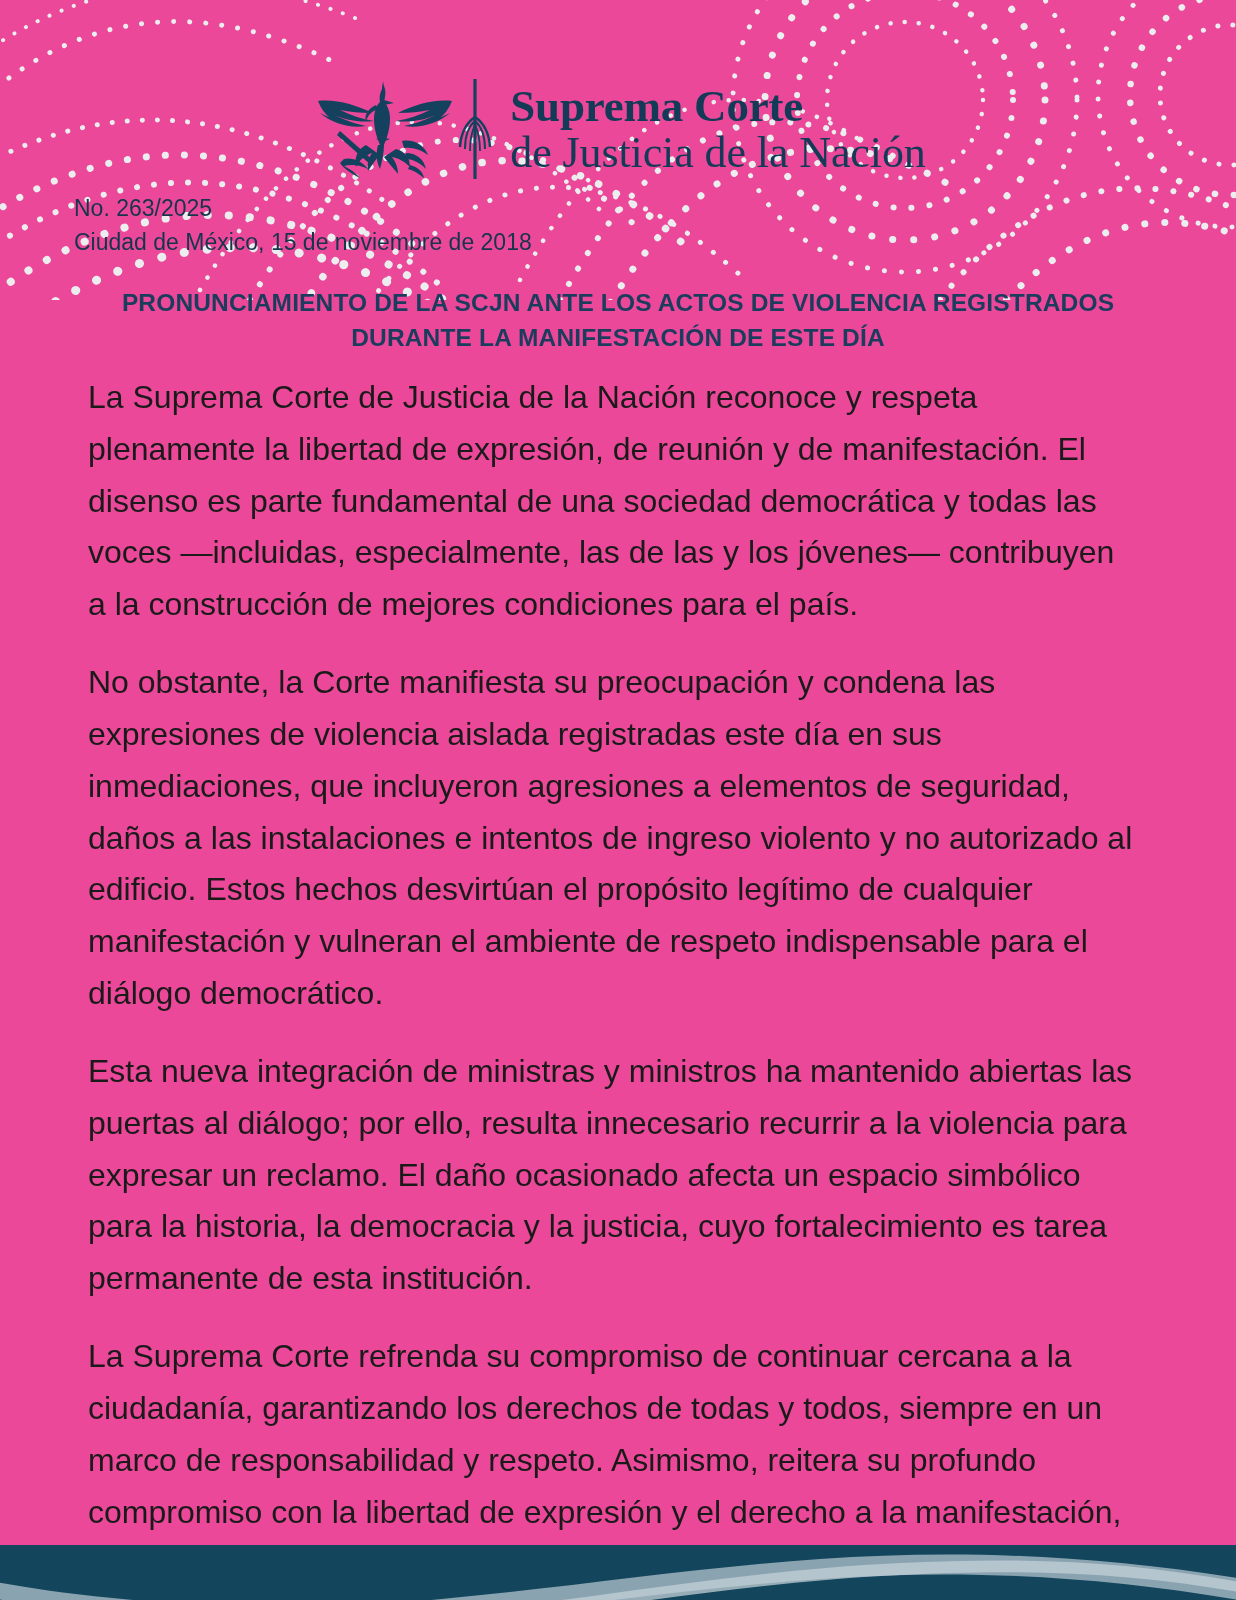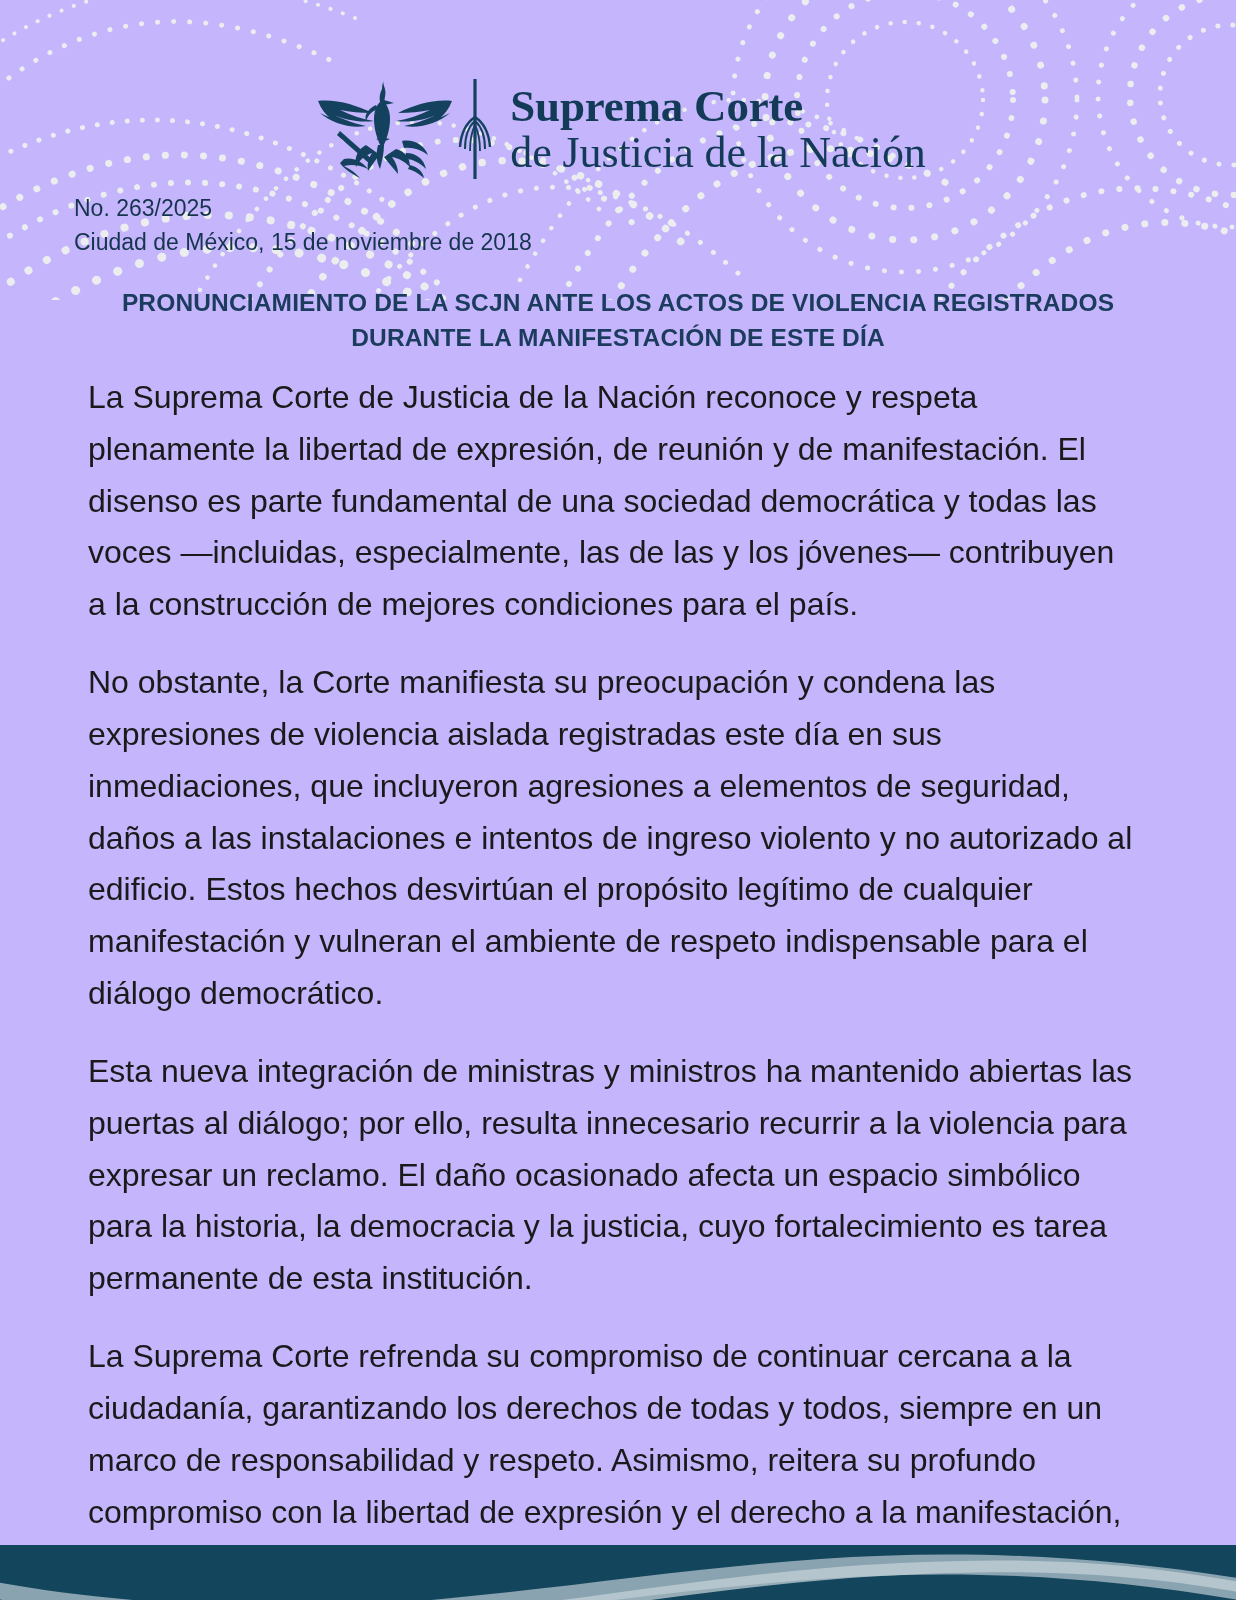--- a/index.html
+++ b/index.html
@@ -6,21 +6,21 @@
   html, body {
     margin: 0;
     padding: 0;
     background: #ffffff;
   }
   .page {
     position: relative;
     width: 1236px;
     height: 1600px;
     margin: 0 auto;
-    background: #c4b5fd;
+    background: #ec4899;
     overflow: hidden;
     font-family: "Liberation Sans", "DejaVu Sans", sans-serif;
   }
 
   
   .watermark {
     position: absolute;
     left: 0;
     top: 0;
     width: 1236px;

